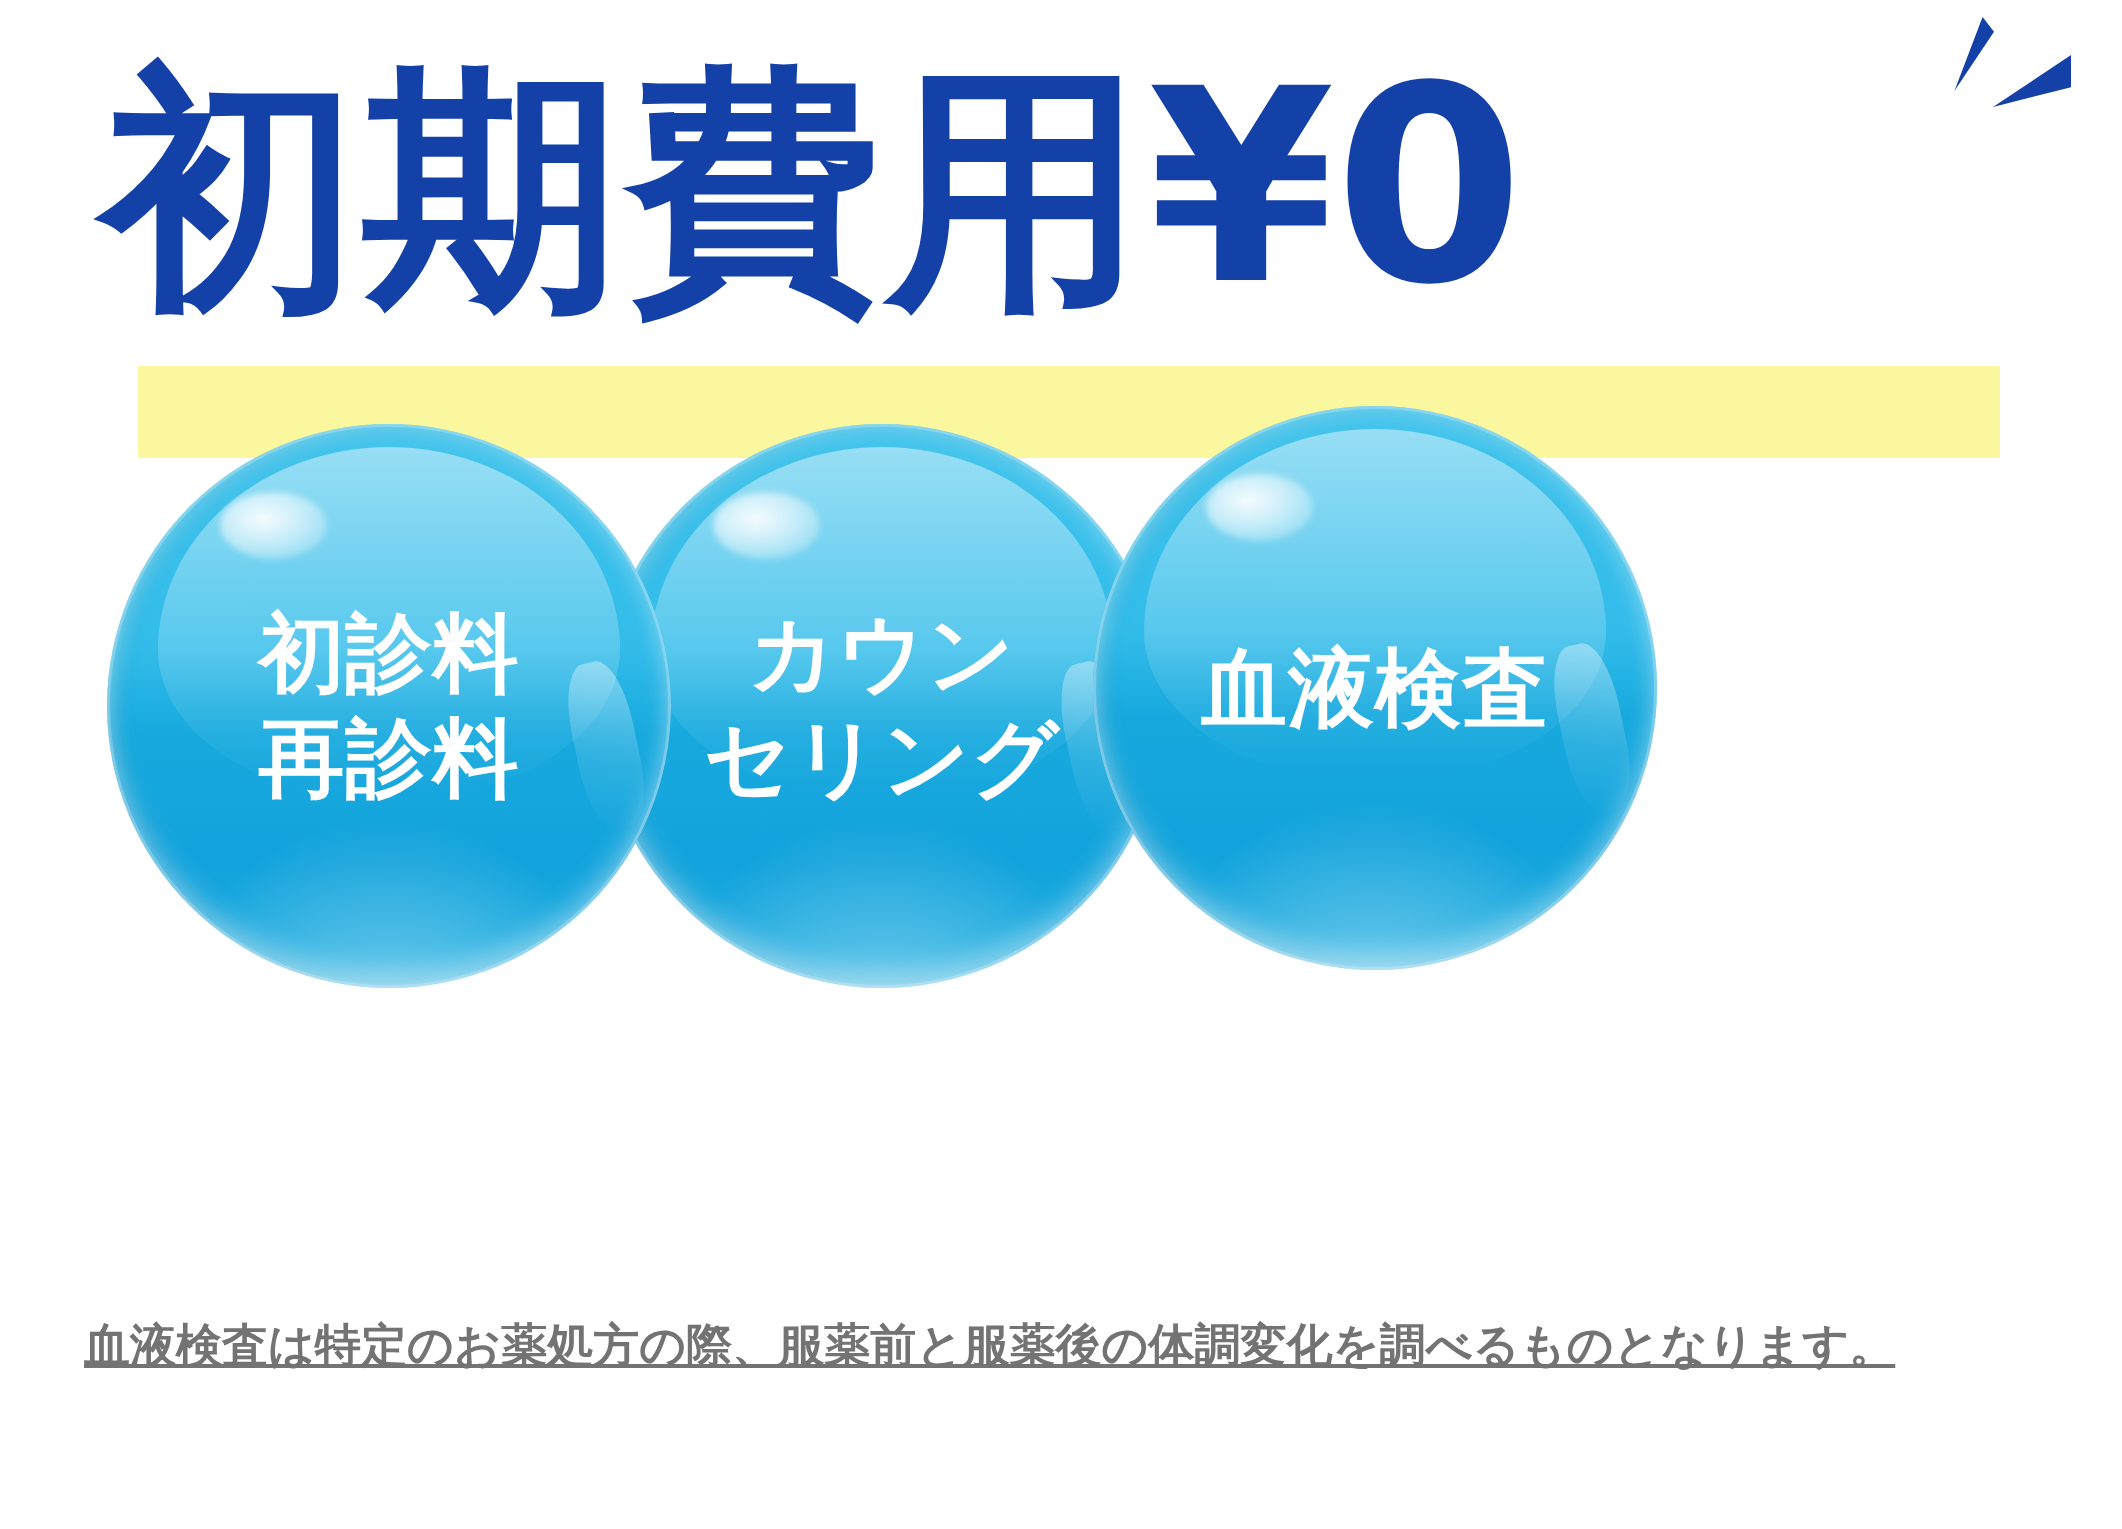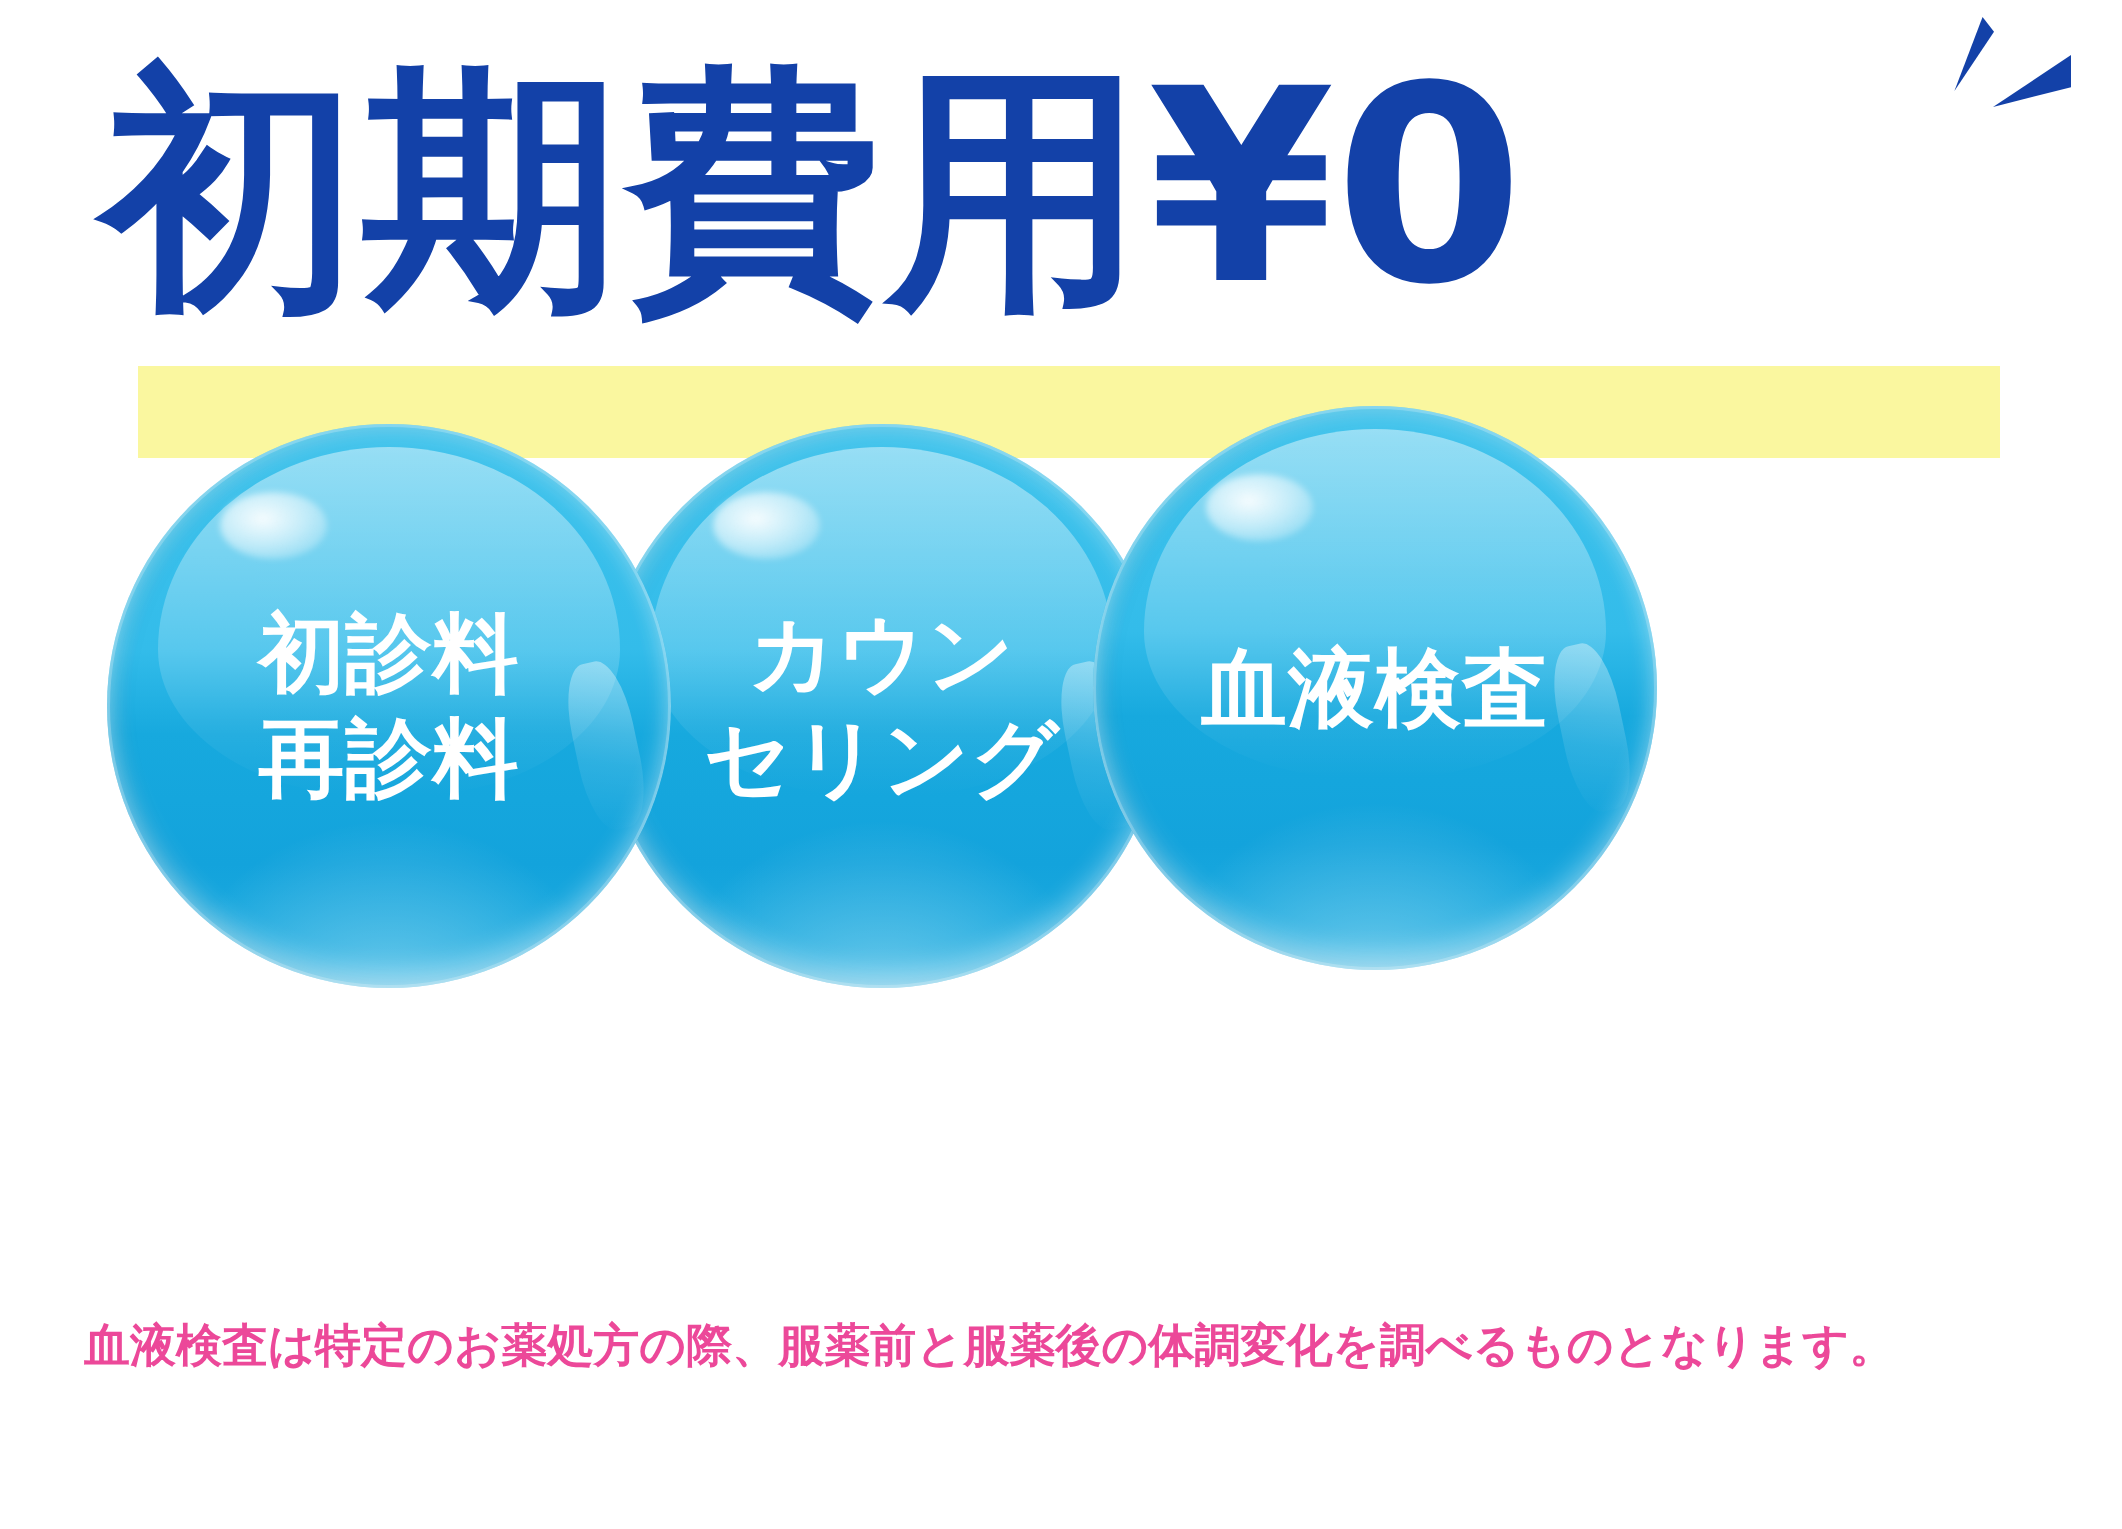--- a/index.html
+++ b/index.html
@@ -195,27 +195,28 @@
   #bubble-3 { left: 1093px; top: 406px; text-decoration: underline; }
 
   
   .notes {
     position: absolute;
     left: 84px;
     top: 1311px;
     width: 1990px;
   }
   .note-line {
-    color: #ec4899;
+    color: #737373;
     font-size: 46px;
     line-height: 69px;
     font-weight: 600;
     white-space: nowrap;
     letter-spacing: 0px;
     font-family: "DejaVu Sans", "Liberation Sans", sans-serif;
+    text-decoration: underline;
   }
 </style>
 </head>
 <body>
 
 <div id="poster">
 
   <div class="headline-wrap">
 
     <div class="highlight-bar"></div>

